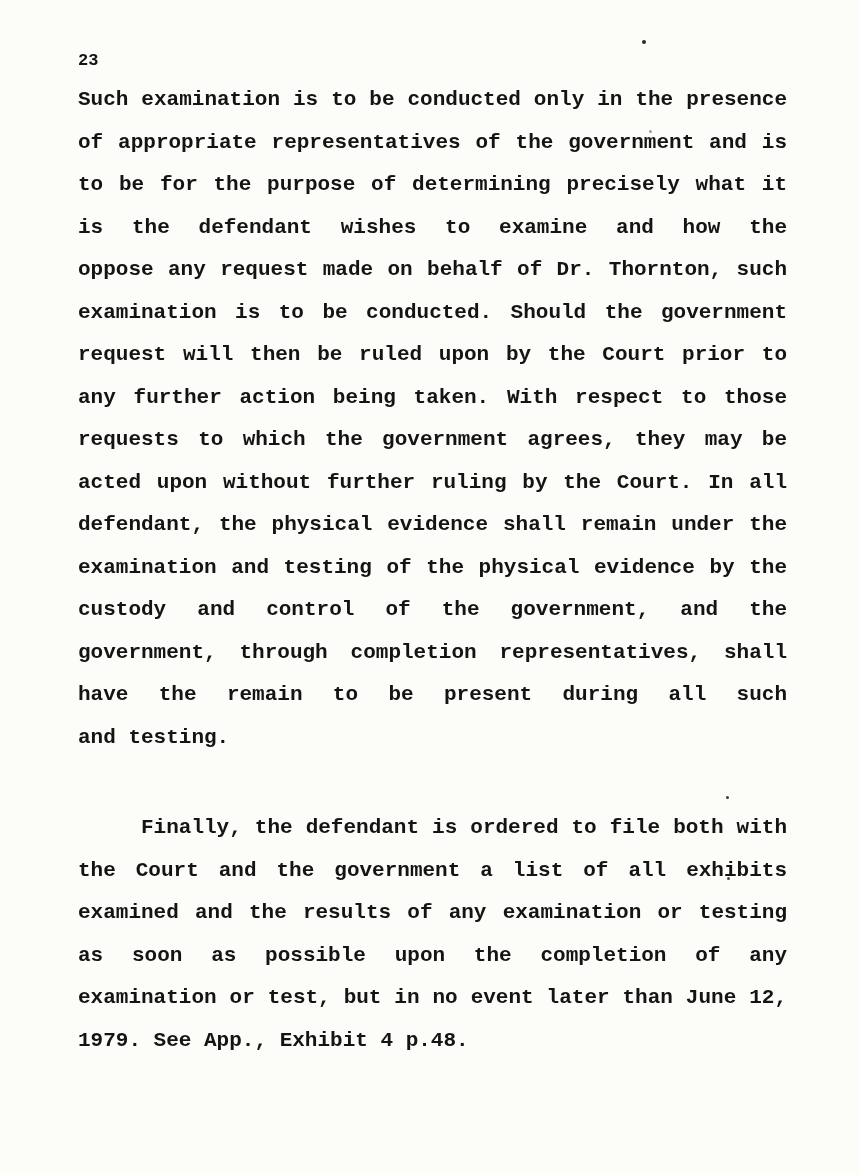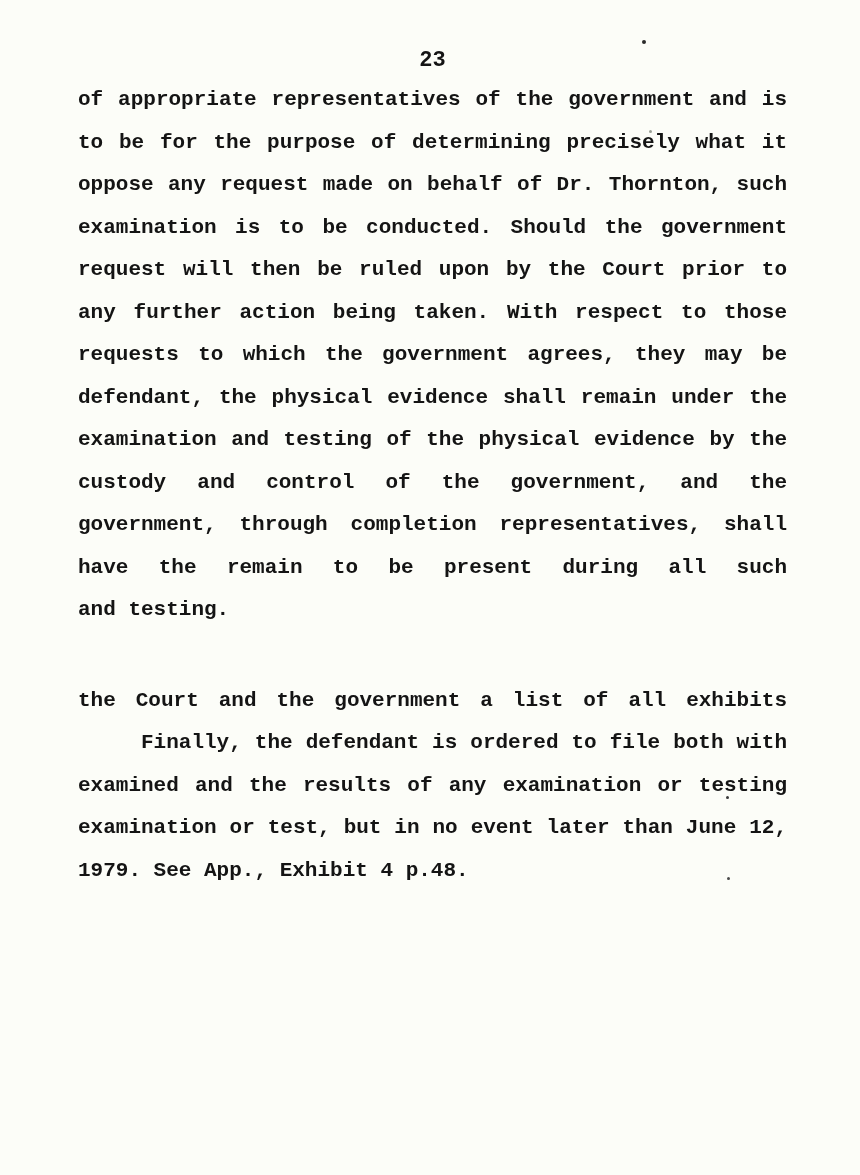--- a/index.html
+++ b/index.html
@@ -12,23 +12,22 @@
     color: #141414;
     font-family: "Liberation Mono", "DejaVu Sans Mono", monospace;
     font-weight: bold;
     overflow: hidden;
   }
   .pageno {
     position: absolute;
     top: 39px;
     left: 78px;
     width: 709px;
-    font-size: 22px;
+    font-size: 17px;
     line-height: 43px;
-    text-align: center;
   }
   .doc-body {
     position: absolute;
     left: 78px;
     top: 79px;
     width: 709px;
     font-size: 21px;
   }
   .para { margin: 0; }
   .para2 { margin-top: 48px; }
@@ -53,39 +52,43 @@
 </head>
 <body>
 
 <div class="page">
 
   <div class="pageno">23</div>
 
   <div class="doc-body">
 
     <div class="para para1">
+      <div class="line">Such examination is to be conducted only in the presence</div>
       <div class="line">of appropriate representatives of the government and is</div>
       <div class="line">to be for the purpose of determining precisely what it</div>
+      <div class="line">is the defendant wishes to examine and how the</div>
       <div class="line">oppose any request made on behalf of Dr. Thornton, such</div>
       <div class="line">examination is to be conducted.  Should the government</div>
       <div class="line">request will then be ruled upon by the Court prior to</div>
       <div class="line">any further action being taken.  With respect to those</div>
       <div class="line">requests to which the government agrees, they may be</div>
+      <div class="line">acted upon without further ruling by the Court.  In all</div>
       <div class="line">defendant, the physical evidence shall remain under the</div>
       <div class="line">examination and testing of the physical evidence by the</div>
       <div class="line">custody and control of the government, and the</div>
       <div class="line">government, through completion representatives, shall</div>
       <div class="line">have the remain to be present during all such examination</div>
       <div class="line last">and testing.</div>
     </div>
 
     <div class="para para2">
+      <div class="line indent">Finally, the defendant is ordered to file both with</div>
       <div class="line">the Court and the government a list of all exhibits</div>
-      <div class="line indent">Finally, the defendant is ordered to file both with</div>
       <div class="line">examined and the results of any examination or testing</div>
+      <div class="line">as soon as possible upon the completion of any</div>
       <div class="line">examination or test, but in no event later than June 12,</div>
       <div class="line last">1979. See App., Exhibit 4 p.48.</div>
     </div>
 
   </div>
 
   <div class="speck s1"></div>
   <div class="speck s2"></div>
   <div class="speck s3"></div>
   <div class="speck s4"></div>

